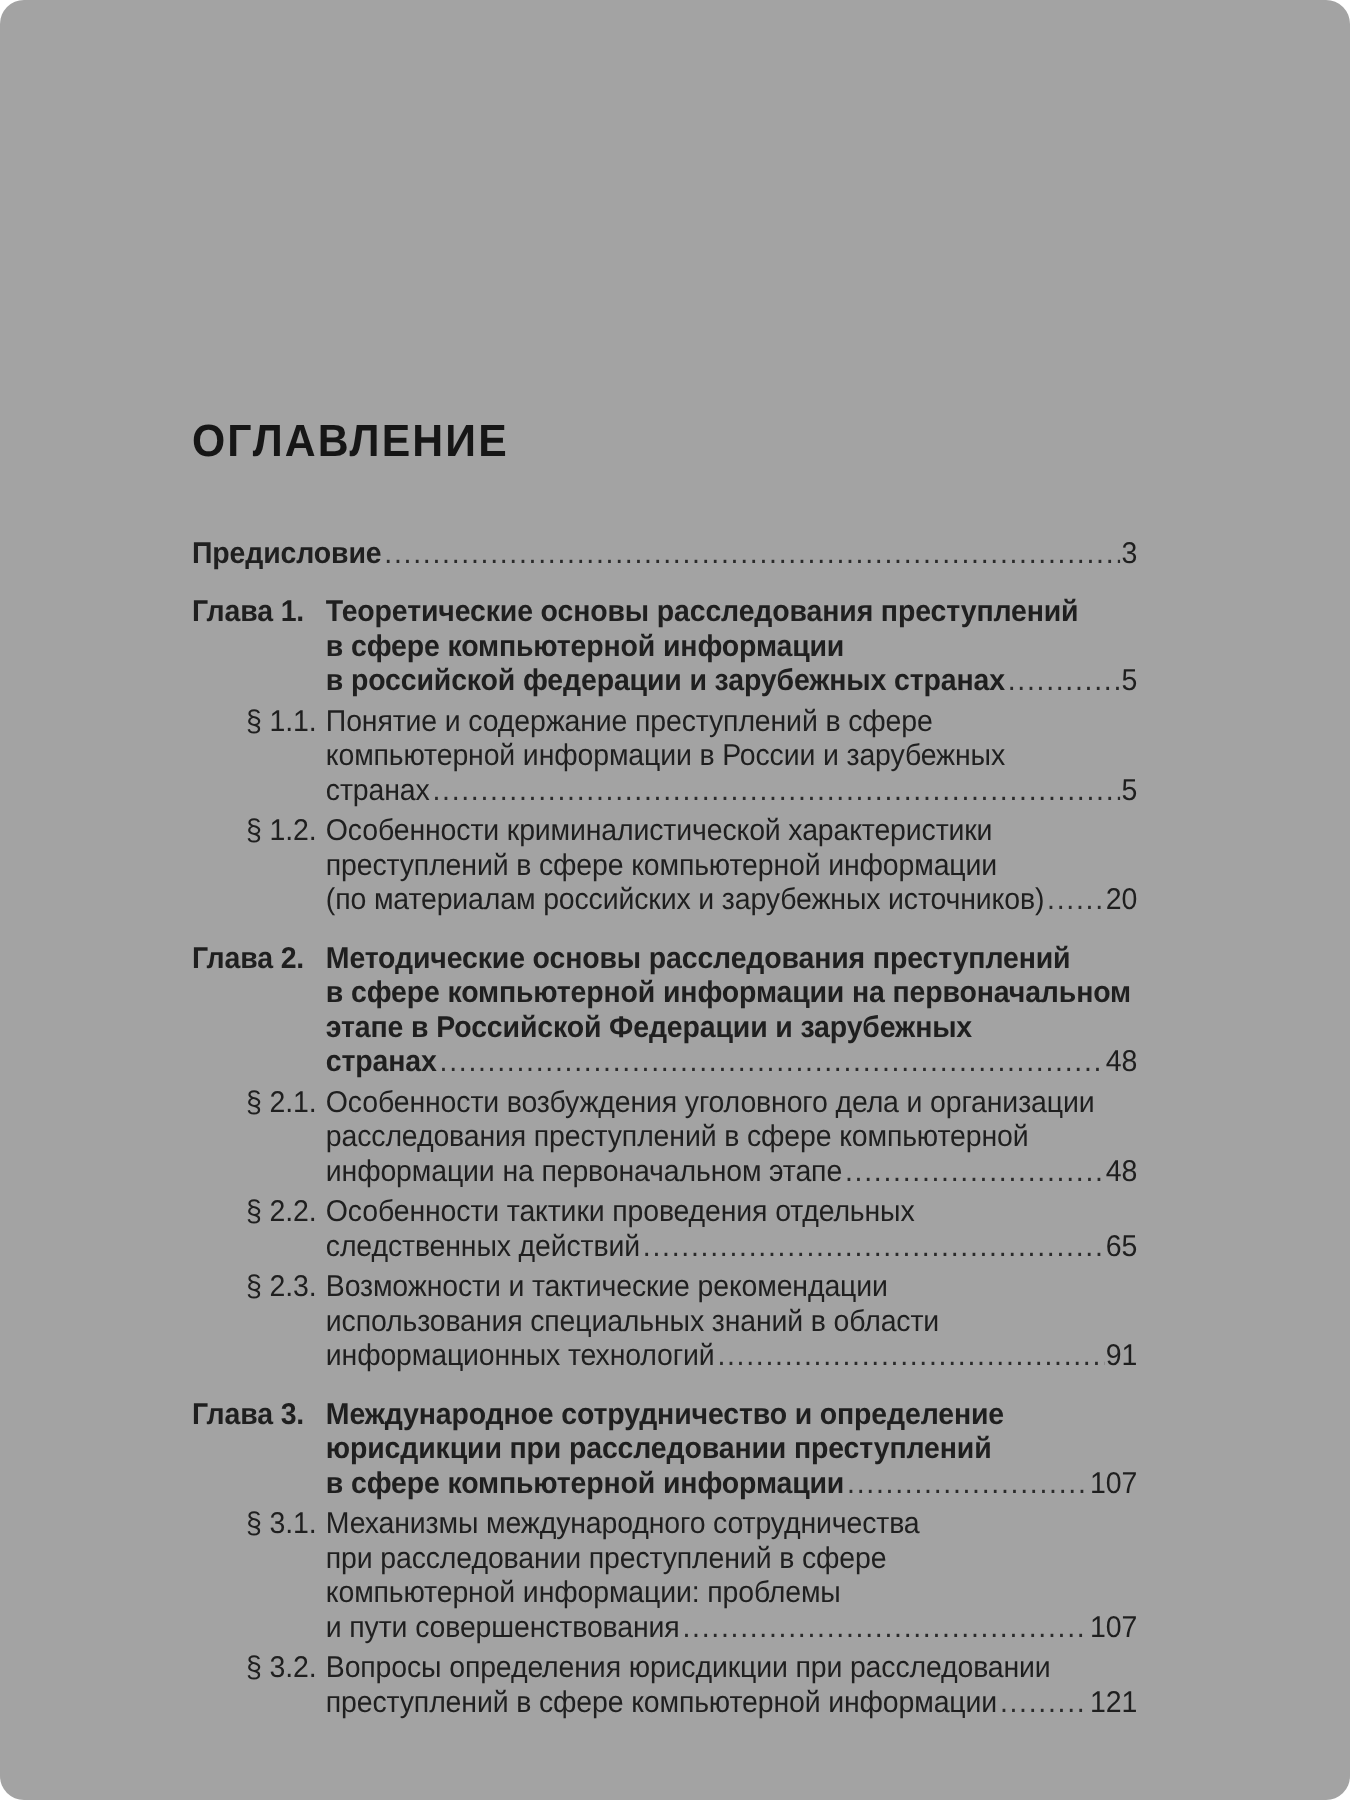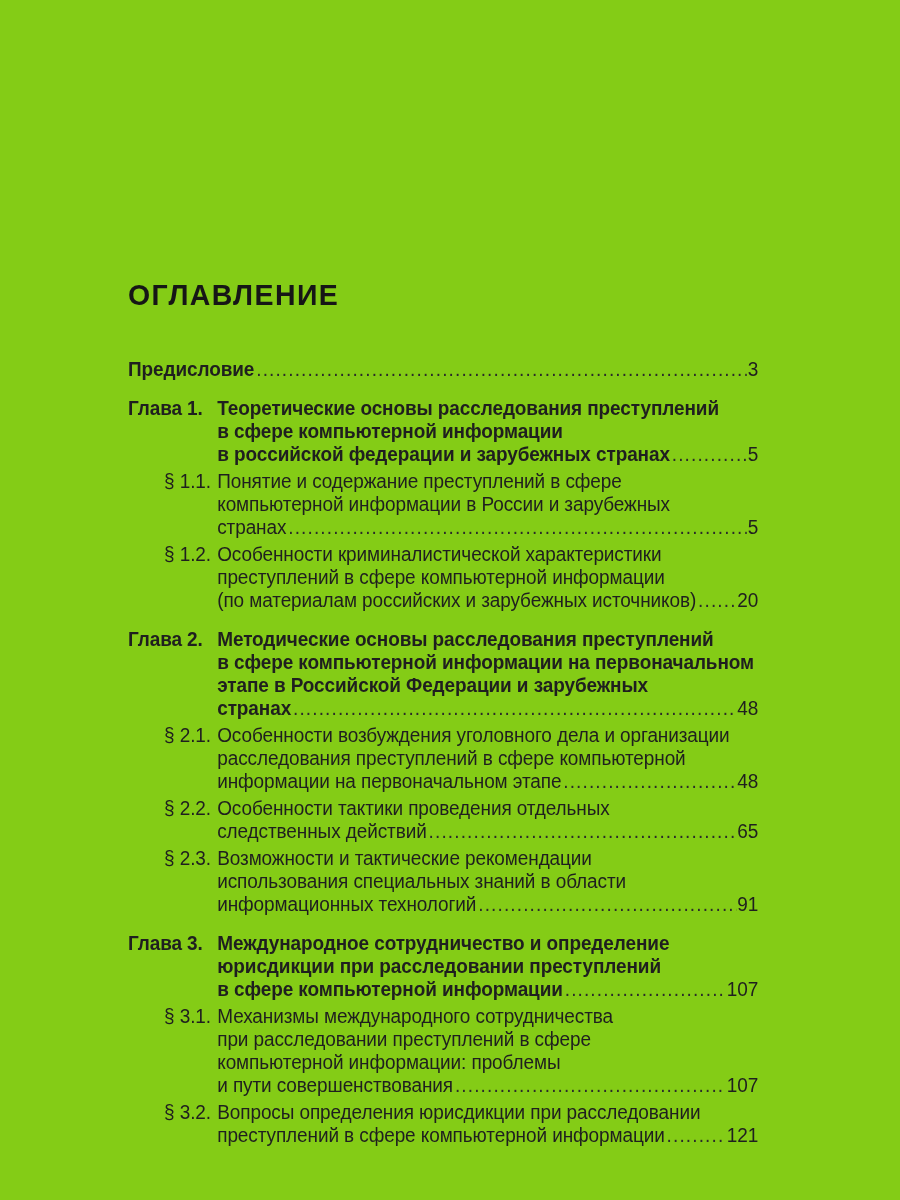--- a/index.html
+++ b/index.html
@@ -9,21 +9,22 @@
     height: 1200px;
     background: #ffffff;
     font-family: "Liberation Sans", sans-serif;
     color: #1f1f1f;
     overflow: hidden;
   }
   .sheet {
     position: relative;
     width: 900px;
     height: 1200px;
-    background: #84cc16;
+    background: #a3a3a3;
+    border-radius: 16px;
   }
   .page {
     position: absolute;
     left: 128px;
     top: 280px;
     width: 664px;
     transform: scaleX(0.949);
     transform-origin: left top;
   }
   .toc-title {

